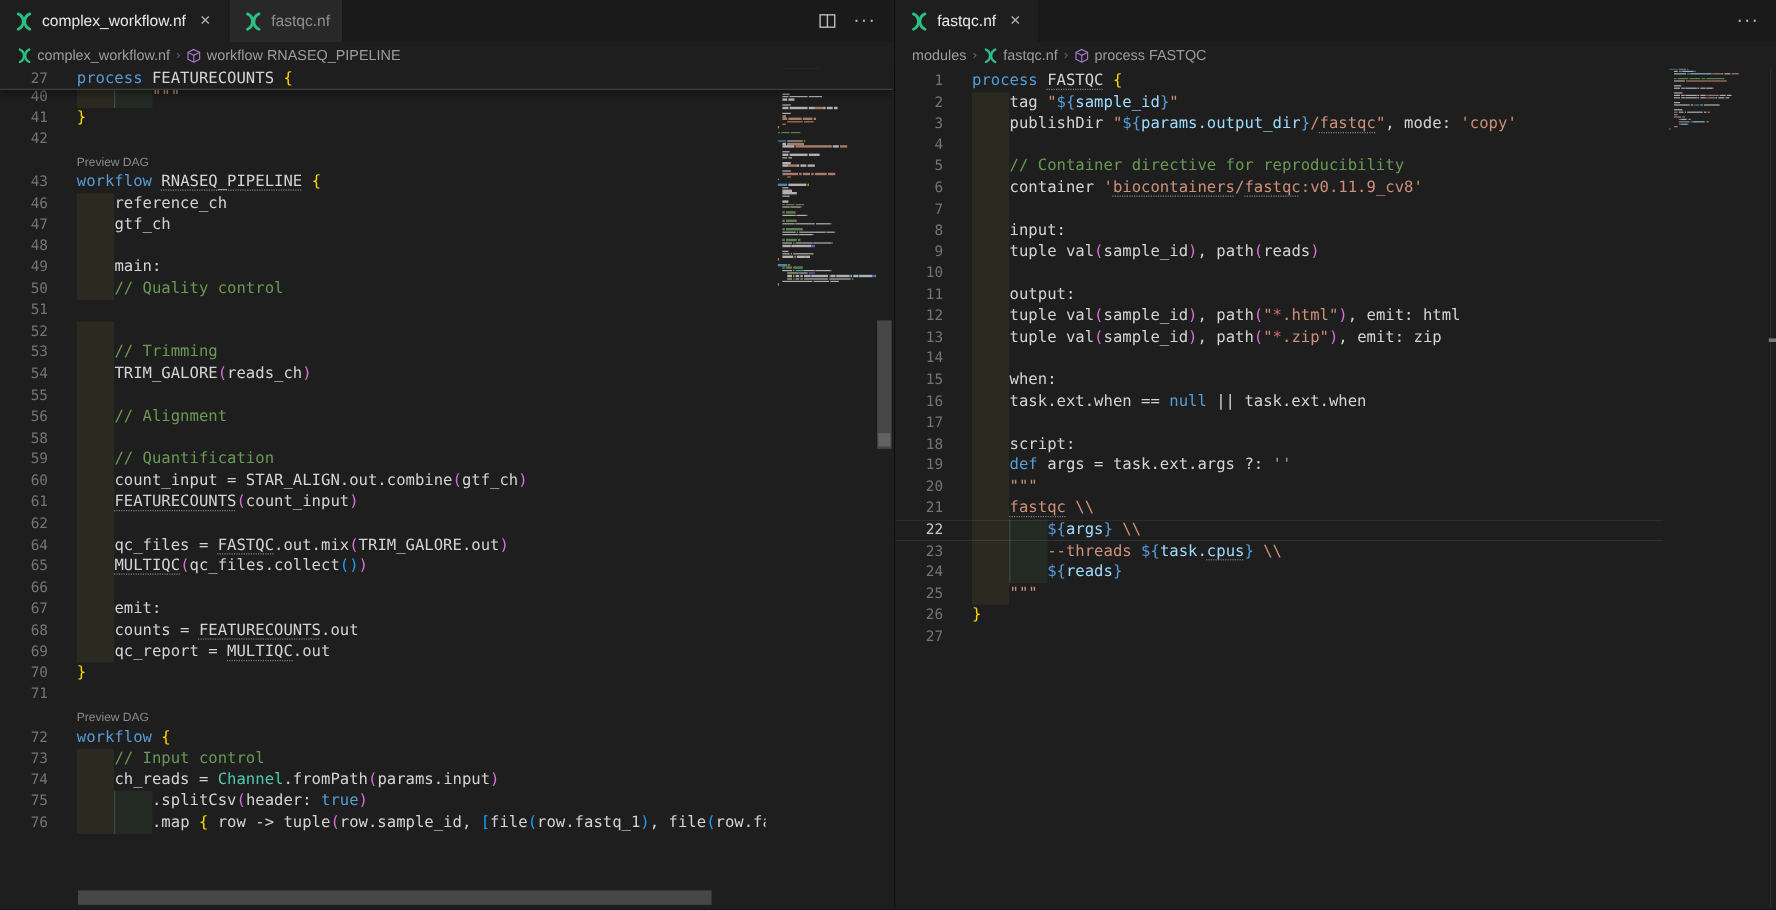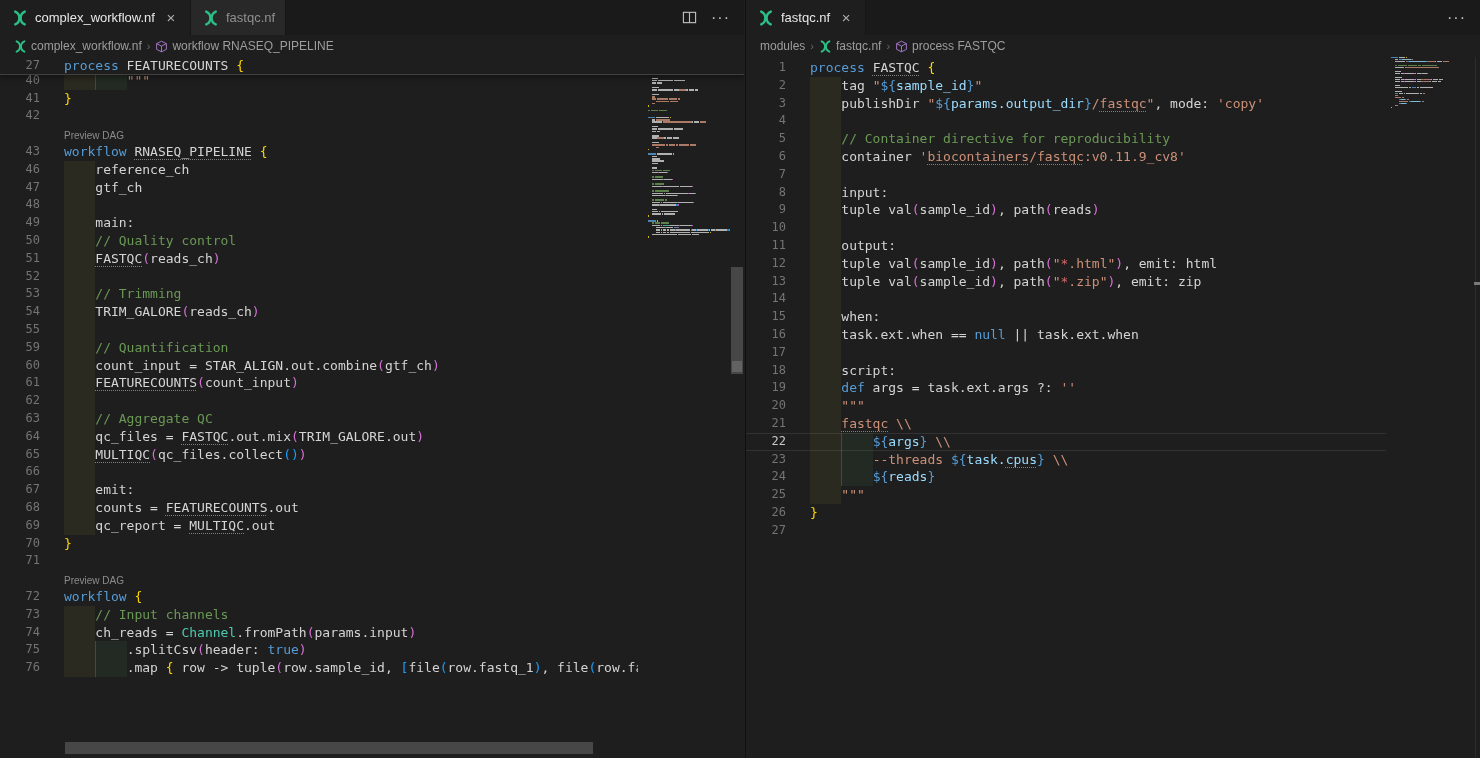--- a/index.html
+++ b/index.html
@@ -175,59 +175,62 @@
           <div class="row">
             <span class="ln">49</span>
             <div class="lc"><div class="ib l0" style="left: 0ch;"></div><span class="tok tk-pl">    </span><span class="tok tk-pl">main:</span></div>
           </div>
           <div class="row">
             <span class="ln">50</span>
             <div class="lc"><div class="ib l0" style="left: 0ch;"></div><span class="tok tk-pl">    </span><span class="tok tk-cmt">// Quality control</span></div>
           </div>
           <div class="row">
             <span class="ln">51</span>
-            <div class="lc"><div class="ib l0" style="left: 0ch;"></div><span class="tok tk-pl">    </span><span class="tok tk-pl u">FASTQC</span><span class="tok tk-b2">(</span><span class="tok tk-pl">reads_ch</span><span class="tok tk-b2">)</span></div>
           </div>
           <div class="row">
             <span class="ln">52</span>
             <div class="lc"><div class="ib l0" style="left: 0ch;"></div><span class="tok tk-pl">    </span></div>
           </div>
           <div class="row">
             <span class="ln">53</span>
             <div class="lc"><div class="ib l0" style="left: 0ch;"></div><span class="tok tk-pl">    </span><span class="tok tk-cmt">// Trimming</span></div>
           </div>
           <div class="row">
             <span class="ln">54</span>
             <div class="lc"><div class="ib l0" style="left: 0ch;"></div><span class="tok tk-pl">    </span><span class="tok tk-pl">TRIM_GALORE</span><span class="tok tk-b2">(</span><span class="tok tk-pl">reads_ch</span><span class="tok tk-b2">)</span></div>
           </div>
           <div class="row">
             <span class="ln">55</span>
             <div class="lc"><div class="ib l0" style="left: 0ch;"></div><span class="tok tk-pl">    </span></div>
           </div>
           <div class="row">
+            <span class="ln">56</span>
+            <div class="lc"><div class="ib l0" style="left: 0ch;"></div><span class="tok tk-pl">    </span><span class="tok tk-cmt">// Alignment</span></div>
+          </div>
+          <div class="row">
+            <span class="ln">58</span>
+            <div class="lc"><div class="ib l0" style="left: 0ch;"></div><span class="tok tk-pl">    </span></div>
+          </div>
+          <div class="row">
             <span class="ln">59</span>
             <div class="lc"><div class="ib l0" style="left: 0ch;"></div><span class="tok tk-pl">    </span><span class="tok tk-cmt">// Quantification</span></div>
           </div>
           <div class="row">
             <span class="ln">60</span>
             <div class="lc"><div class="ib l0" style="left: 0ch;"></div><span class="tok tk-pl">    </span><span class="tok tk-pl">count_input = STAR_ALIGN.out.combine</span><span class="tok tk-b2">(</span><span class="tok tk-pl">gtf_ch</span><span class="tok tk-b2">)</span></div>
           </div>
           <div class="row">
             <span class="ln">61</span>
             <div class="lc"><div class="ib l0" style="left: 0ch;"></div><span class="tok tk-pl">    </span><span class="tok tk-pl u">FEATURECOUNTS</span><span class="tok tk-b2">(</span><span class="tok tk-pl">count_input</span><span class="tok tk-b2">)</span></div>
           </div>
           <div class="row">
             <span class="ln">62</span>
             <div class="lc"><div class="ib l0" style="left: 0ch;"></div><span class="tok tk-pl">    </span></div>
           </div>
           <div class="row">
-            <span class="ln">63</span>
-            <div class="lc"><div class="ib l0" style="left: 0ch;"></div><span class="tok tk-pl">    </span><span class="tok tk-cmt">// Aggregate QC</span></div>
-          </div>
-          <div class="row">
             <span class="ln">64</span>
             <div class="lc"><div class="ib l0" style="left: 0ch;"></div><span class="tok tk-pl">    </span><span class="tok tk-pl">qc_files = </span><span class="tok tk-pl u">FASTQC</span><span class="tok tk-pl">.out.mix</span><span class="tok tk-b2">(</span><span class="tok tk-pl">TRIM_GALORE.out</span><span class="tok tk-b2">)</span></div>
           </div>
           <div class="row">
             <span class="ln">65</span>
             <div class="lc"><div class="ib l0" style="left: 0ch;"></div><span class="tok tk-pl">    </span><span class="tok tk-pl u">MULTIQC</span><span class="tok tk-b2">(</span><span class="tok tk-pl">qc_files.collect</span><span class="tok tk-b3">()</span><span class="tok tk-b2">)</span></div>
           </div>
           <div class="row">
             <span class="ln">66</span>
             <div class="lc"><div class="ib l0" style="left: 0ch;"></div><span class="tok tk-pl">    </span></div>
@@ -254,21 +257,21 @@
           </div>
           <div class="row">
             <span class="lens">Preview DAG</span>
           </div>
           <div class="row">
             <span class="ln">72</span>
             <div class="lc"><span class="tok tk-kw">workflow</span><span class="tok tk-pl"> </span><span class="tok tk-b1">{</span></div>
           </div>
           <div class="row">
             <span class="ln">73</span>
-            <div class="lc"><div class="ib l0" style="left: 0ch;"></div><span class="tok tk-pl">    </span><span class="tok tk-cmt">// Input channels</span></div>
+            <div class="lc"><div class="ib l0" style="left: 0ch;"></div><span class="tok tk-pl">    </span><span class="tok tk-cmt">// Input control</span></div>
           </div>
           <div class="row">
             <span class="ln">74</span>
             <div class="lc"><div class="ib l0" style="left: 0ch;"></div><span class="tok tk-pl">    </span><span class="tok tk-pl">ch_reads = </span><span class="tok tk-cls">Channel</span><span class="tok tk-pl">.fromPath</span><span class="tok tk-b2">(</span><span class="tok tk-pl">params.input</span><span class="tok tk-b2">)</span></div>
           </div>
           <div class="row">
             <span class="ln">75</span>
             <div class="lc"><div class="ib l0" style="left: 0ch;"></div><div class="ib l1" style="left: 4ch;"></div><div class="ib-guide" style="left: 4ch;"></div><span class="tok tk-pl">        </span><span class="tok tk-pl">.splitCsv</span><span class="tok tk-b2">(</span><span class="tok tk-pl">header: </span><span class="tok tk-kw">true</span><span class="tok tk-b2">)</span></div>
           </div>
           <div class="row">

